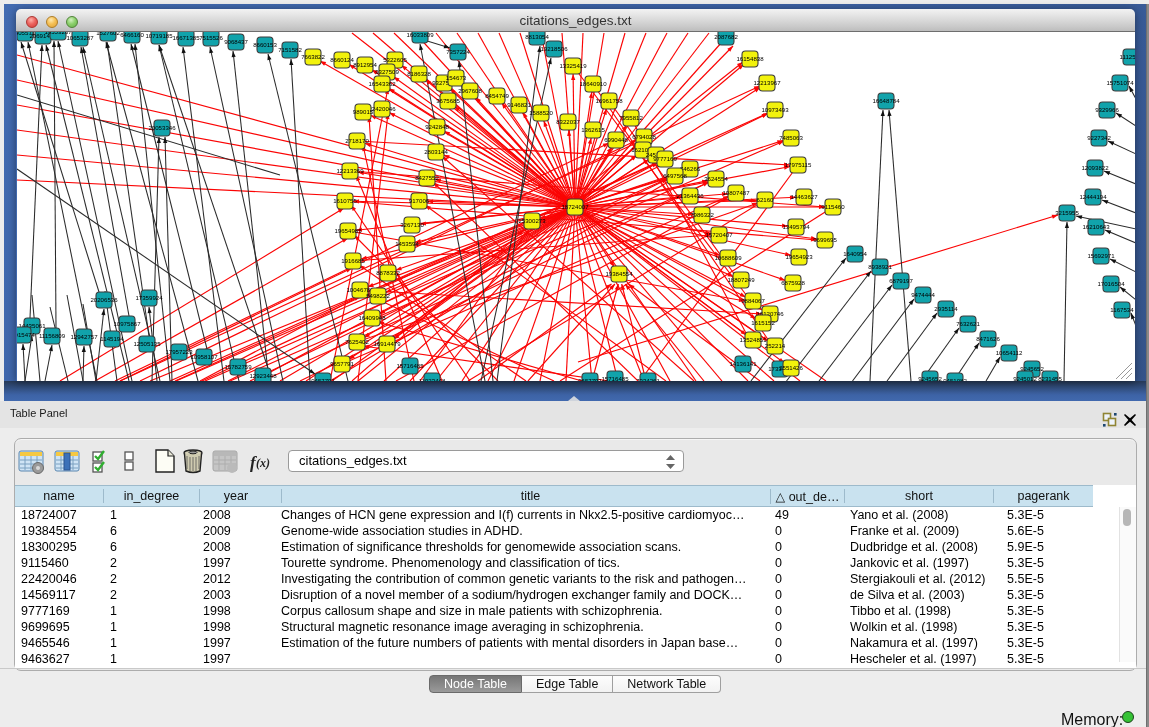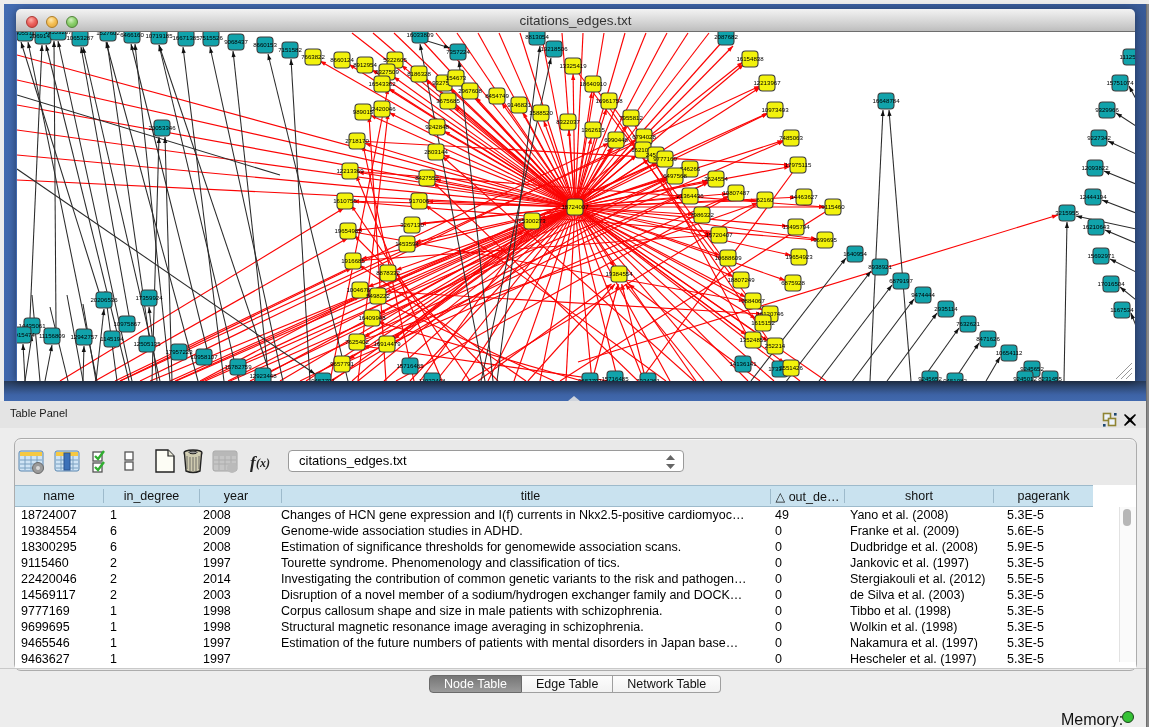--- a/index.html
+++ b/index.html
@@ -894,21 +894,21 @@
       <div class="c1">2</div>
       <div class="c2">1997</div>
       <div class="c3">Tourette syndrome. Phenomenology and classification of tics.</div>
       <div class="c4">0</div>
       <div class="c5">Jankovic et al. (1997)</div>
       <div class="c6">5.3E-5</div>
     </div>
 <div class="tr">
       <div class="c0">22420046</div>
       <div class="c1">2</div>
-      <div class="c2">2014</div>
+      <div class="c2">2012</div>
       <div class="c3">Investigating the contribution of common genetic variants to the risk and pathogen…</div>
       <div class="c4">0</div>
       <div class="c5">Stergiakouli et al. (2012)</div>
       <div class="c6">5.5E-5</div>
     </div>
 <div class="tr">
       <div class="c0">14569117</div>
       <div class="c1">2</div>
       <div class="c2">2003</div>
       <div class="c3">Disruption of a novel member of a sodium/hydrogen exchanger family and DOCK…</div>

